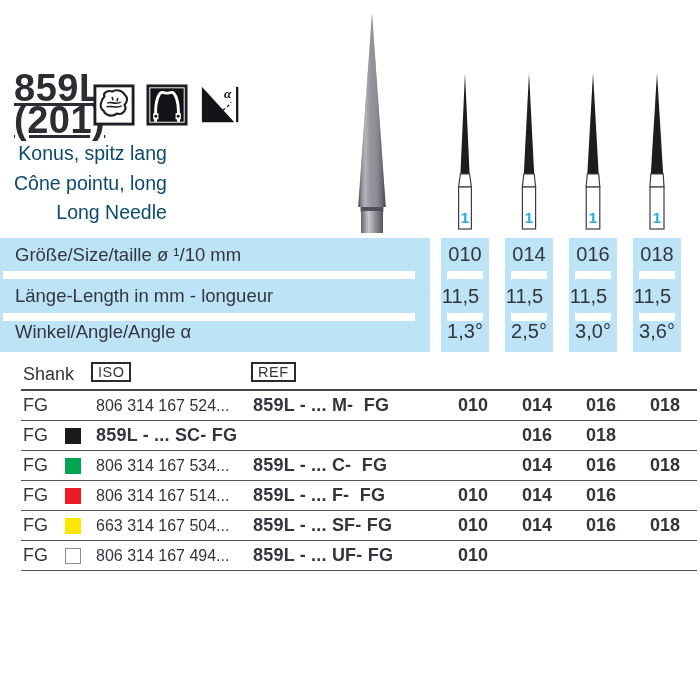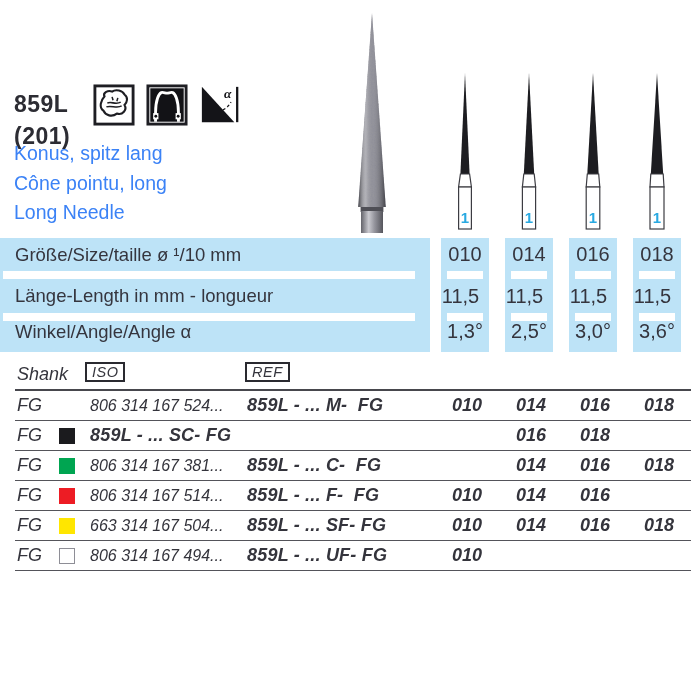--- a/index.html
+++ b/index.html
@@ -5,24 +5,24 @@
   html,body{margin:0;padding:0;}
   body{
     width:700px;height:700px;background:#ffffff;overflow:hidden;
     font-family:"Liberation Sans", sans-serif;
     color:var(--ink,#34343c);
     position:relative;
   }
   .abs{position:absolute;}
 
   
-  .code-block{left:14px;top:88px;font-weight:bold;font-size:23px;line-height:32px;color:#2c2c33;letter-spacing:0.5px;}
+  .code-block{left:14px;top:72px;font-weight:bold;font-size:38px;line-height:32px;color:#2c2c33;letter-spacing:0.5px;text-decoration:underline;}
   .icon-row{left:93px;top:84px;display:flex;gap:11px;}
   .icon-box{width:42px;height:42px;display:block;}
-  .names{left:14px;top:139px;font-size:19.5px;line-height:29.5px;color:#3b82f6;}
+  .names{left:14px;top:139px;font-size:19.5px;line-height:29.5px;color:#0c4a6e;text-align:right;}
 
   
   .bur-photo{left:350px;top:11px;}
   .needle{width:30px;height:158px;top:73px;}
   .n1{left:450px}.n2{left:514px}.n3{left:578px}.n4{left:642px}
 
   
   .spec-band{left:0;top:238px;width:700px;height:114px;}
   .spec-labels{position:absolute;left:0;top:0;width:430px;height:114px;background:var(--band-blue,#bde3f7);}
   .spec-col{position:absolute;top:0;width:48px;height:114px;background:var(--band-blue,#bde3f7);}
@@ -31,21 +31,21 @@
   .ys1{position:absolute;top:33px;height:8px;background:#fff;}
   .y2{position:absolute;top:41px;height:34px;left:0;right:9px;}
   .ys2{position:absolute;top:75px;height:8px;background:#fff;}
   .y3{position:absolute;top:78px;height:31px;left:0;right:0;}
   .spec-labels .ys1,.spec-labels .ys2{left:3px;right:15px;}
   .spec-col .ys1,.spec-col .ys2{left:6px;right:6px;}
   .spec-label{display:flex;align-items:center;padding-left:15px;font-size:18.5px;color:#35353e;}
   .spec-val{display:flex;align-items:center;justify-content:center;font-size:20px;color:#35353e;}
 
   
-  .order-table{left:15px;top:362px;width:676px;font-style:italic;}
+  .order-table{left:21px;top:362px;width:676px;}
   .ot-header{position:relative;height:27px;border-bottom:2px solid var(--line,#47474d);}
   .ot-shank-h{position:absolute;left:2px;top:2px;font-size:18px;}
   .ot-box{position:absolute;top:0px;border:2px solid #2a2a30;padding:0px 5px;font-size:14.5px;letter-spacing:0.5px;}
   .iso-h{left:70px;} .ref-h{left:230px;}
   .ot-row{display:grid;grid-template-columns:42px 30px 157px 191px 64px 64px 64px 64px;height:29px;align-items:center;border-bottom:1.6px solid #54545a;}
   .ot-fg{font-size:18px;padding-left:2px;}
   .grit{width:16px;height:16px;margin-left:2px;border:1.5px solid transparent;box-sizing:border-box;}
   .ot-iso{font-size:16px;padding-left:3px;white-space:pre;}
   .ot-ref{font-size:18px;font-weight:bold;padding-left:3px;white-space:pre;letter-spacing:0.2px;}
   .ot-size{font-size:18px;font-weight:bold;text-align:center;}
@@ -222,21 +222,21 @@
     <span class="ot-ref">859L - ... SC- FG</span>
     <span class="ot-size"></span>
     <span class="ot-size"></span>
     <span class="ot-size">016</span>
     <span class="ot-size">018</span>
   </div>
 
   <div class="ot-row">
     <span class="ot-fg">FG</span>
     <span class="grit" style="background: rgb(0, 165, 81); border-color: rgb(0, 165, 81);"></span>
-    <span class="ot-iso">806 314 167 381...</span>
+    <span class="ot-iso">806 314 167 534...</span>
     <span class="ot-ref">859L - ... C-  FG</span>
     <span class="ot-size"></span>
     <span class="ot-size">014</span>
     <span class="ot-size">016</span>
     <span class="ot-size">018</span>
   </div>
 
   <div class="ot-row">
     <span class="ot-fg">FG</span>
     <span class="grit" style="background: rgb(237, 28, 36); border-color: rgb(237, 28, 36);"></span>

